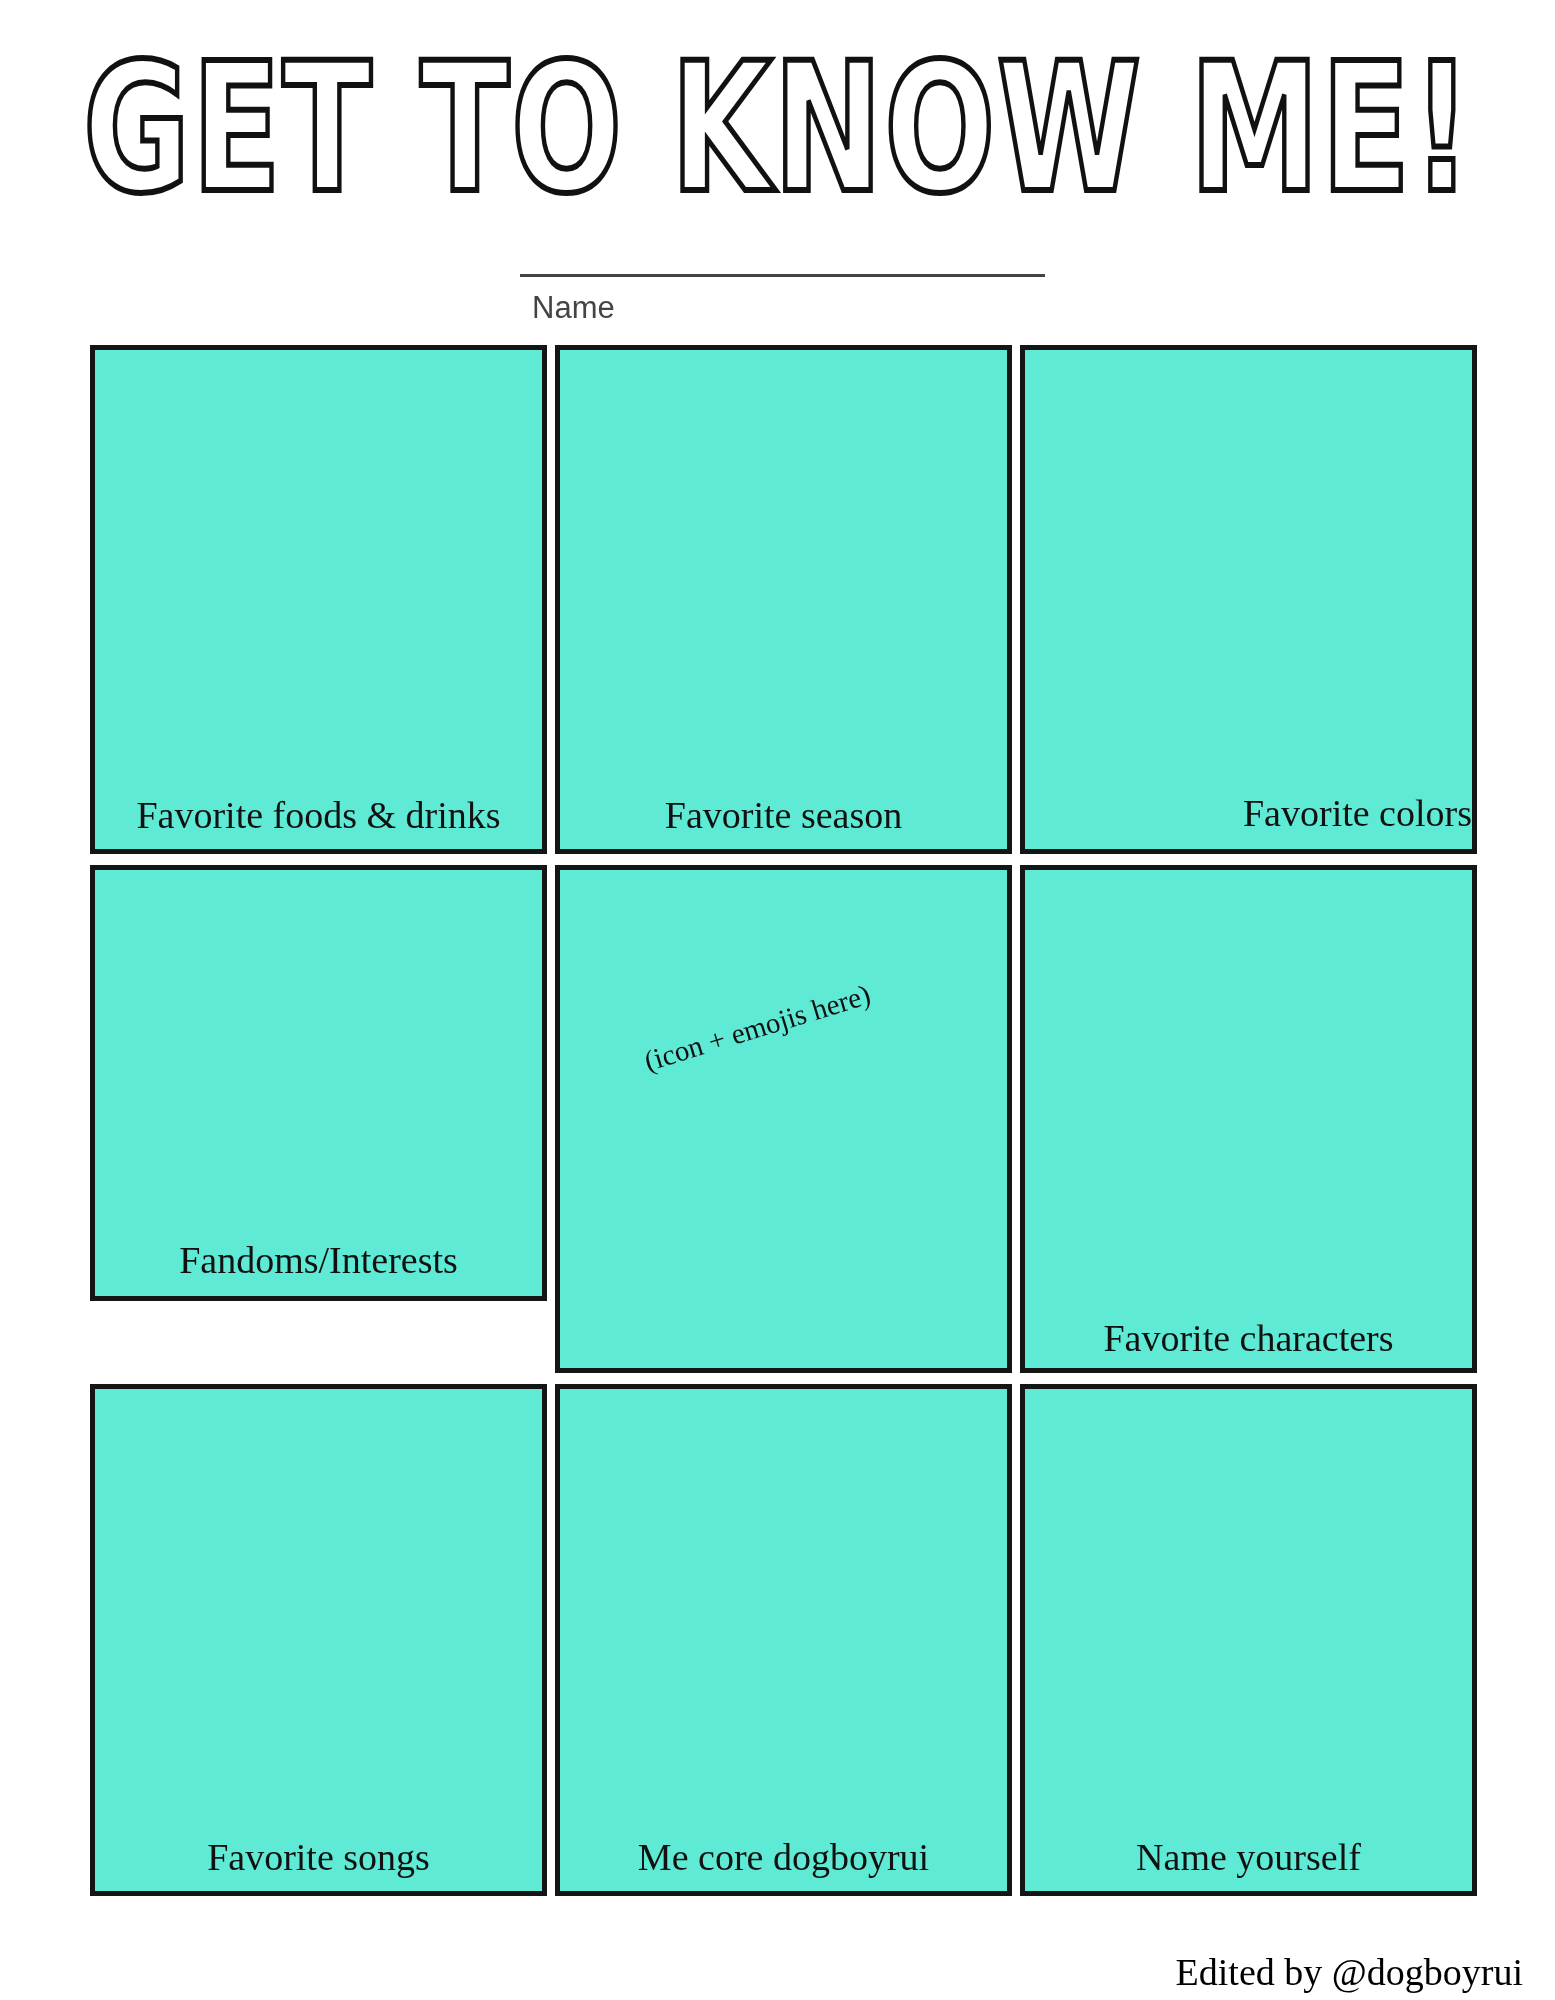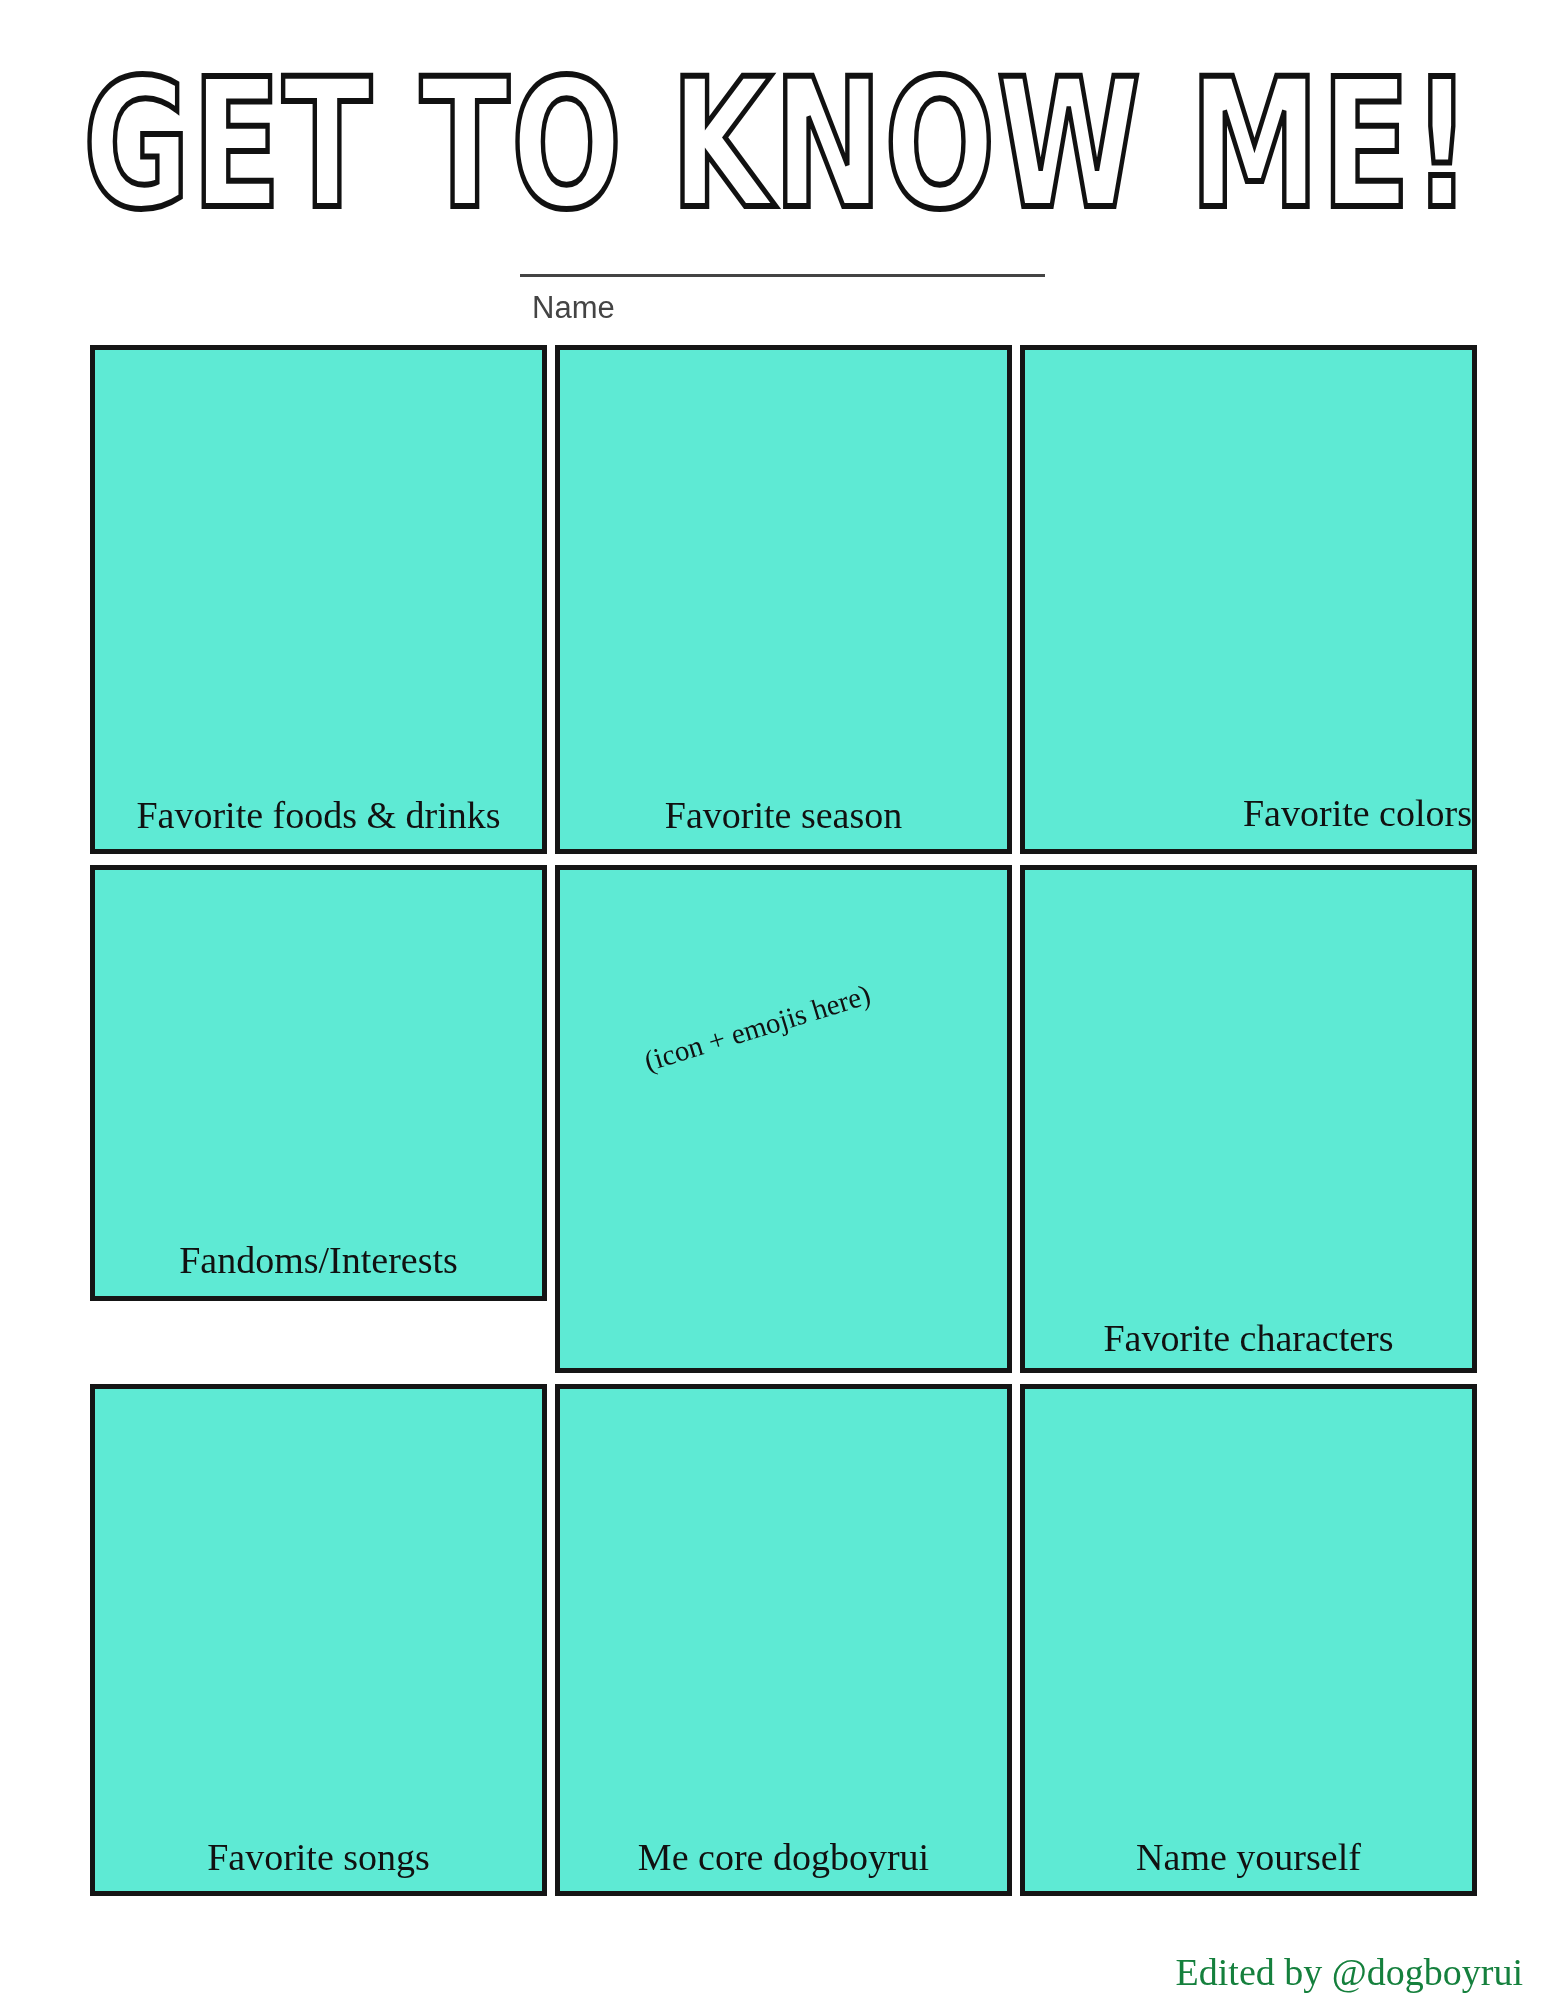--- a/index.html
+++ b/index.html
@@ -1,18 +1,18 @@
 <!DOCTYPE html>
 <html><head>
 <meta charset="utf-8">
 <style>
   html, body { margin: 0; padding: 0; background: #ffffff; }
   body { width: 1555px; height: 2000px; position: relative; overflow: hidden; font-family: "DejaVu Serif", serif; color: #111; }
   .title {
-    position: absolute; left: 78px; top: 56px; width: 1400px; height: 170px;
+    position: absolute; left: 78px; top: 40px; width: 1400px; height: 170px;
     display: flex; align-items: flex-end; justify-content: center;
   }
   .title svg { width: 1400px; height: 170px; overflow: visible; }
   .name-line { position: absolute; left: 520px; top: 274px; width: 525px; height: 0; border-top: 3px solid #444; }
   .name-label {
     position: absolute; left: 532px; top: 290px; width: 525px; text-align: left;
     font-family: "Liberation Sans", sans-serif; font-size: 31px; color: #444;
   }
   .cell {
     position: absolute; box-sizing: border-box; border: 5px solid #151515; background: #5eead4;
@@ -20,21 +20,21 @@
   .cell-label {
     position: absolute; left: 0; right: 0; bottom: 10px; text-align: center;
     font-family: "Liberation Serif", serif; font-size: 38px; color: #111; white-space: nowrap;
   }
   .cell-note {
     position: absolute; left: 90px; top: 175px; font-family: "Liberation Serif", serif;
     font-size: 29px; color: #111; transform: rotate(-17deg); transform-origin: left bottom; white-space: nowrap;
   }
   .footer {
     position: absolute; right: 32px; top: 1950px; font-family: "Liberation Serif", serif;
-    font-size: 38px; color: #15803d;
+    font-size: 38px; color: #000000;
   }
 </style>
 </head>
 <body>
 
 <div class="title">
   <svg viewBox="0 0 1400 170">
     <text x="700" y="150" text-anchor="middle" font-family="DejaVu Sans, sans-serif" font-weight="bold" font-size="178" fill="#ffffff" stroke="#111111" stroke-width="6" letter-spacing="2" textLength="1390" lengthAdjust="spacingAndGlyphs">GET TO KNOW ME!</text>
   </svg>
 </div>

